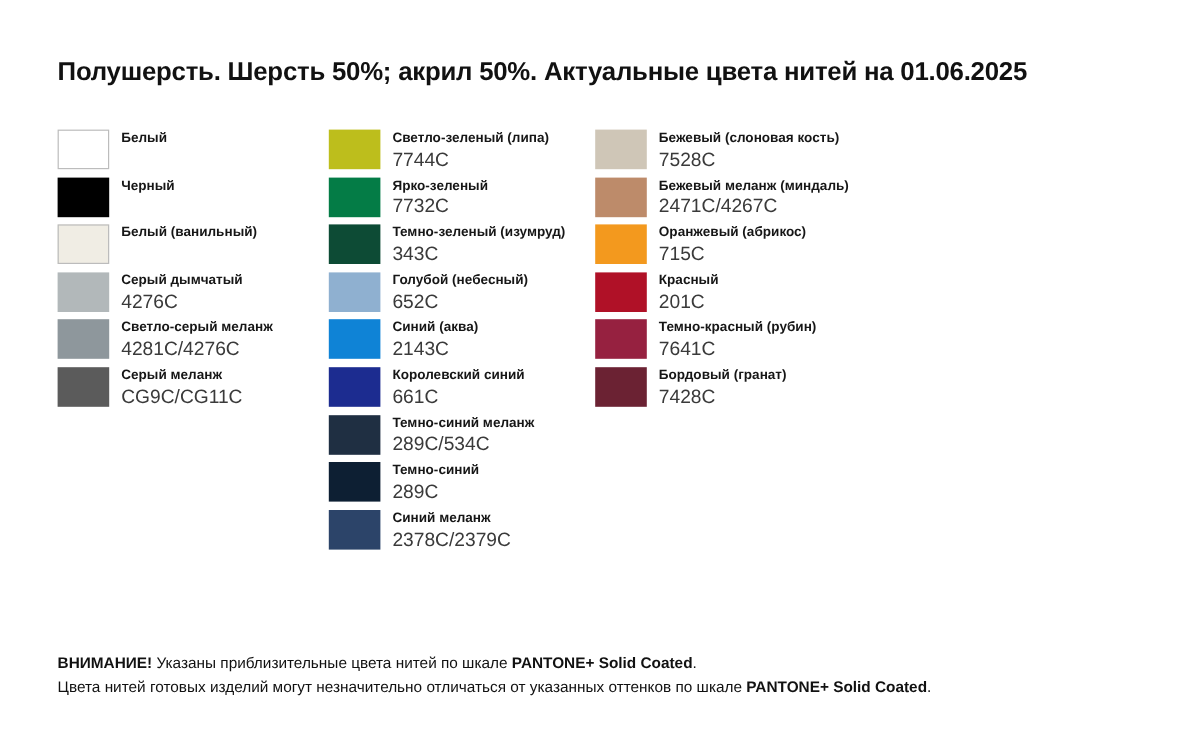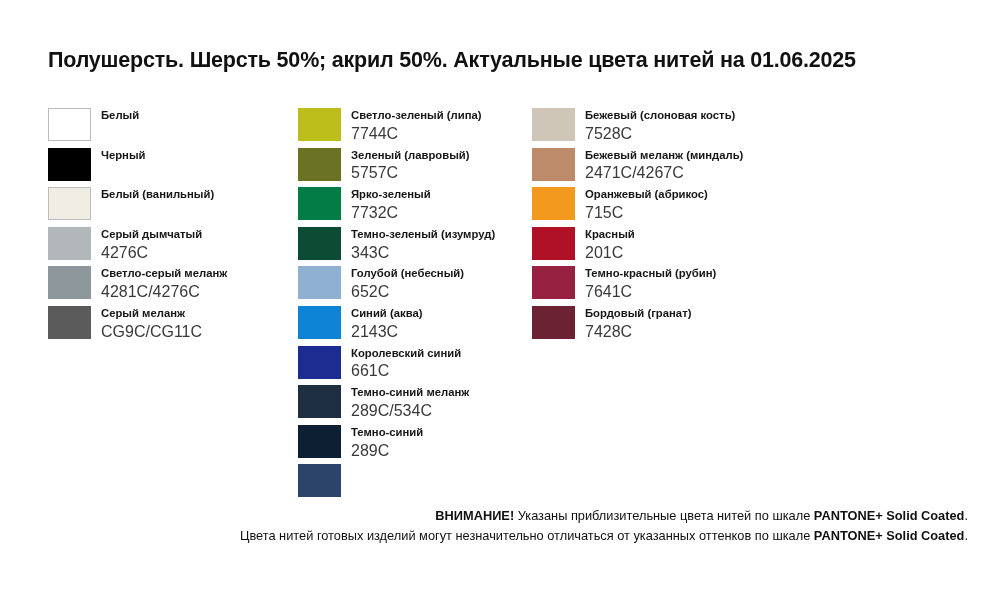--- a/index.html
+++ b/index.html
@@ -31,28 +31,28 @@
     color: #111111;
     white-space: nowrap;
   }
   .columns {
     position: absolute;
     left: 48px;
     top: 108px;
     width: 920px;
     display: flex;
     flex-direction: row;
-    gap: 12px;
+    gap: 0;
   }
   .column {
     width: 222px;
     display: flex;
     flex-direction: column;
   }
-  .column.col2 { margin-left: 16px; }
+  .column.col2 { margin-left: 4px; }
   .swatch-row {
     display: flex;
     flex-direction: row;
     align-items: flex-start;
     height: 39.6px;
   }
   .swatch {
     width: 43px;
     height: 33px;
     flex: 0 0 43px;
@@ -74,23 +74,22 @@
   }
   .swatch-code {
     font-size: 16px;
     color: #3a3a3a;
     white-space: nowrap;
     margin-top: 1px;
   }
   .footer {
     position: absolute;
     left: 48px;
-    top: 506px;
+    top: 543px;
     width: 920px;
-    text-align: right;
   }
   .footer-line {
     font-size: 12.8px;
     color: #111111;
     line-height: 1.55;
     white-space: nowrap;
   }
   .bold { font-weight: bold; }
 </style>
 </head>
@@ -149,27 +148,20 @@
 
     <div class="column col2">
       <div class="swatch-row">
         <div class="swatch" style="background:#bdbe1c"></div>
         <div class="swatch-text">
           <div class="swatch-name">Светло-зеленый (липа)</div>
           <div class="swatch-code">7744C</div>
         </div>
       </div>
       <div class="swatch-row">
-        <div class="swatch" style="background:#6b7224"></div>
-        <div class="swatch-text">
-          <div class="swatch-name">Зеленый (лавровый)</div>
-          <div class="swatch-code">5757C</div>
-        </div>
-      </div>
-      <div class="swatch-row">
         <div class="swatch" style="background:#047c46"></div>
         <div class="swatch-text">
           <div class="swatch-name">Ярко-зеленый</div>
           <div class="swatch-code">7732C</div>
         </div>
       </div>
       <div class="swatch-row">
         <div class="swatch" style="background:#0d4b35"></div>
         <div class="swatch-text">
           <div class="swatch-name">Темно-зеленый (изумруд)</div>
@@ -206,20 +198,24 @@
       </div>
       <div class="swatch-row">
         <div class="swatch" style="background:#0d1f33"></div>
         <div class="swatch-text">
           <div class="swatch-name">Темно-синий</div>
           <div class="swatch-code">289C</div>
         </div>
       </div>
       <div class="swatch-row">
         <div class="swatch" style="background:#2c4469"></div>
+        <div class="swatch-text">
+          <div class="swatch-name">Синий меланж</div>
+          <div class="swatch-code">2378C/2379C</div>
+        </div>
       </div>
     </div>
 
     <div class="column col3">
       <div class="swatch-row">
         <div class="swatch" style="background:#cfc6b7"></div>
         <div class="swatch-text">
           <div class="swatch-name">Бежевый (слоновая кость)</div>
           <div class="swatch-code">7528C</div>
         </div>

